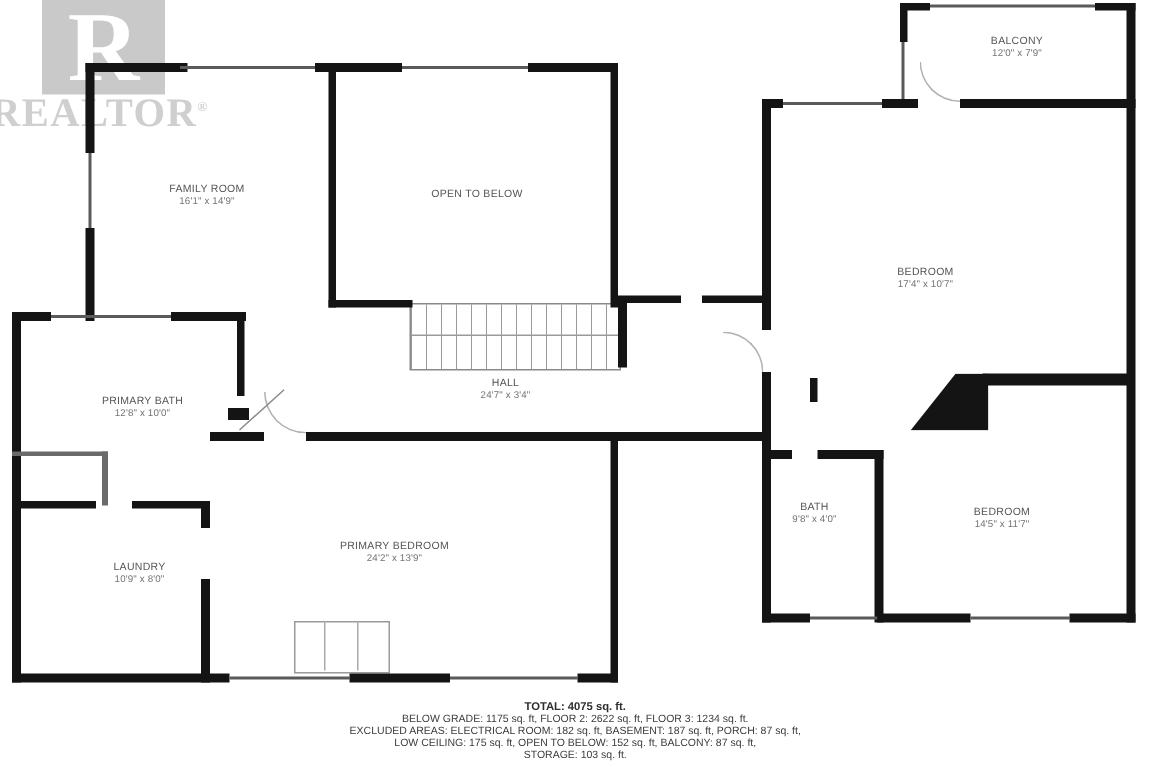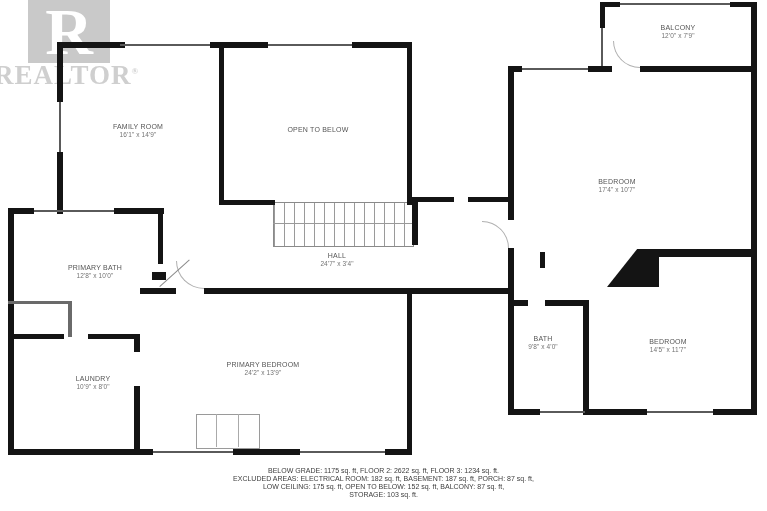--- a/index.html
+++ b/index.html
@@ -155,19 +155,20 @@
   <div class="label" style="left:513px;top:334px;width:60px">
     <span>BATH</span>
     <span class="dims">9'8" x 4'0"</span>
   </div>
   <div class="label" style="left:608px;top:337px;width:120px">
     <span>BEDROOM</span>
     <span class="dims">14'5" x 11'7"</span>
   </div>
 
   <div class="footer">
+    <div class="total">TOTAL: 4075 sq. ft.</div>
     <div>BELOW GRADE: 1175 sq. ft, FLOOR 2: 2622 sq. ft, FLOOR 3: 1234 sq. ft.</div>
     <div>EXCLUDED AREAS: ELECTRICAL ROOM: 182 sq. ft, BASEMENT: 187 sq. ft, PORCH: 87 sq. ft,</div>
     <div>LOW CEILING: 175 sq. ft, OPEN TO BELOW: 152 sq. ft, BALCONY: 87 sq. ft,</div>
     <div>STORAGE: 103 sq. ft.</div>
   </div>
 
 </div>
 
 </body></html>

